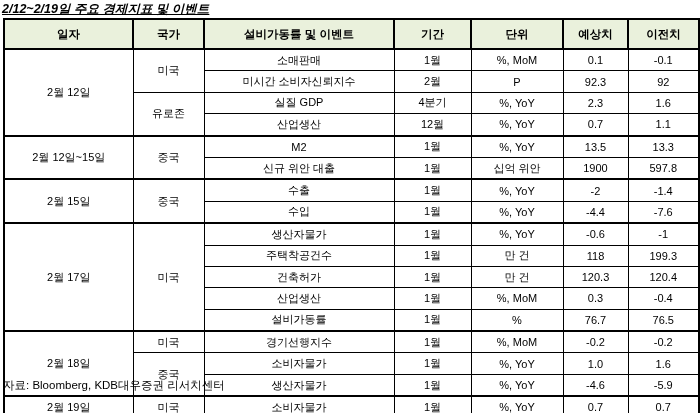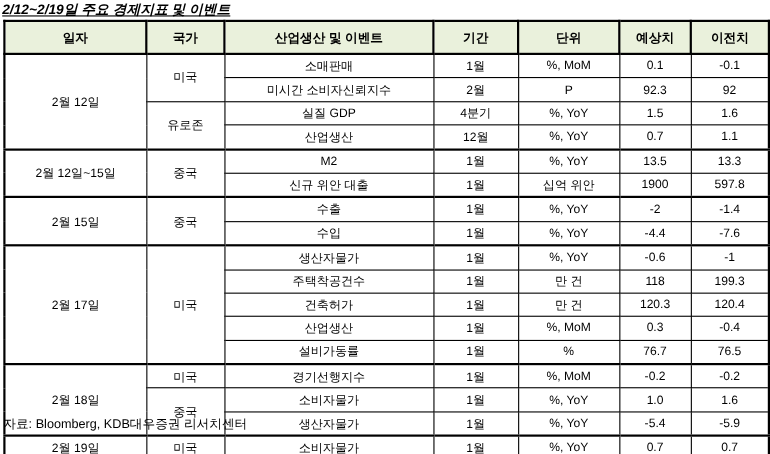--- a/index.html
+++ b/index.html
@@ -73,21 +73,21 @@
     <col style="width:190px">
     <col style="width:77px">
     <col style="width:92px">
     <col style="width:65px">
     <col style="width:71px">
   </colgroup>
   <thead>
     <tr>
         <th>일자</th>
         <th>국가</th>
-        <th>산업생산 및 이벤트</th>
+        <th>설비가동률 및 이벤트</th>
         <th>기간</th>
         <th>단위</th>
         <th>예상치</th>
         <th>이전치</th>
       </tr>
   </thead>
   <tbody>
       <tr class="group-start">
         <td rowspan="4">2월 12일</td>
         <td rowspan="2">미국</td>
@@ -102,21 +102,21 @@
         <td>2월</td>
         <td>P</td>
         <td>92.3</td>
         <td>92</td>
       </tr>
       <tr>
         <td rowspan="2">유로존</td>
         <td>실질 GDP</td>
         <td>4분기</td>
         <td>%, YoY</td>
-        <td>1.5</td>
+        <td>2.3</td>
         <td>1.6</td>
       </tr>
       <tr>
         <td>산업생산</td>
         <td>12월</td>
         <td>%, YoY</td>
         <td>0.7</td>
         <td>1.1</td>
       </tr>
       <tr class="group-start">
@@ -202,21 +202,21 @@
         <td>소비자물가</td>
         <td>1월</td>
         <td>%, YoY</td>
         <td>1.0</td>
         <td>1.6</td>
       </tr>
       <tr>
         <td>생산자물가</td>
         <td>1월</td>
         <td>%, YoY</td>
-        <td>-5.4</td>
+        <td>-4.6</td>
         <td>-5.9</td>
       </tr>
       <tr class="group-start">
         <td>2월 19일</td>
         <td>미국</td>
         <td>소비자물가</td>
         <td>1월</td>
         <td>%, YoY</td>
         <td>0.7</td>
         <td>0.7</td>

